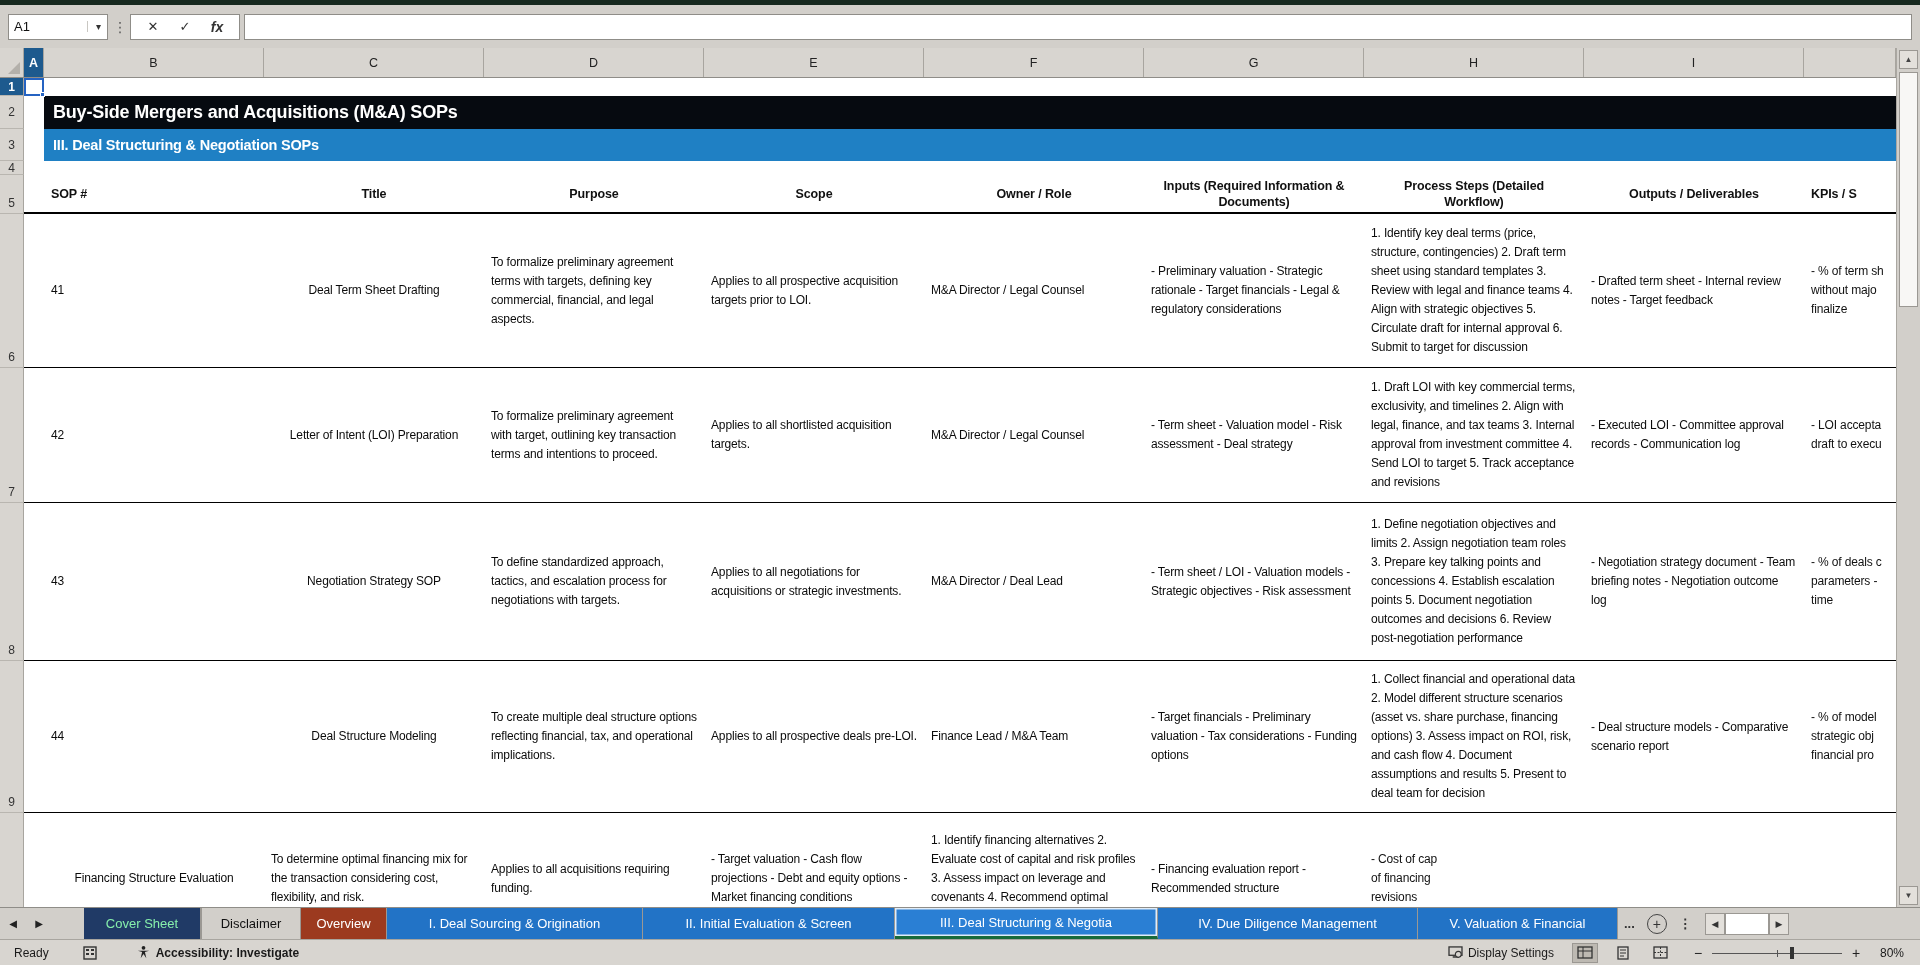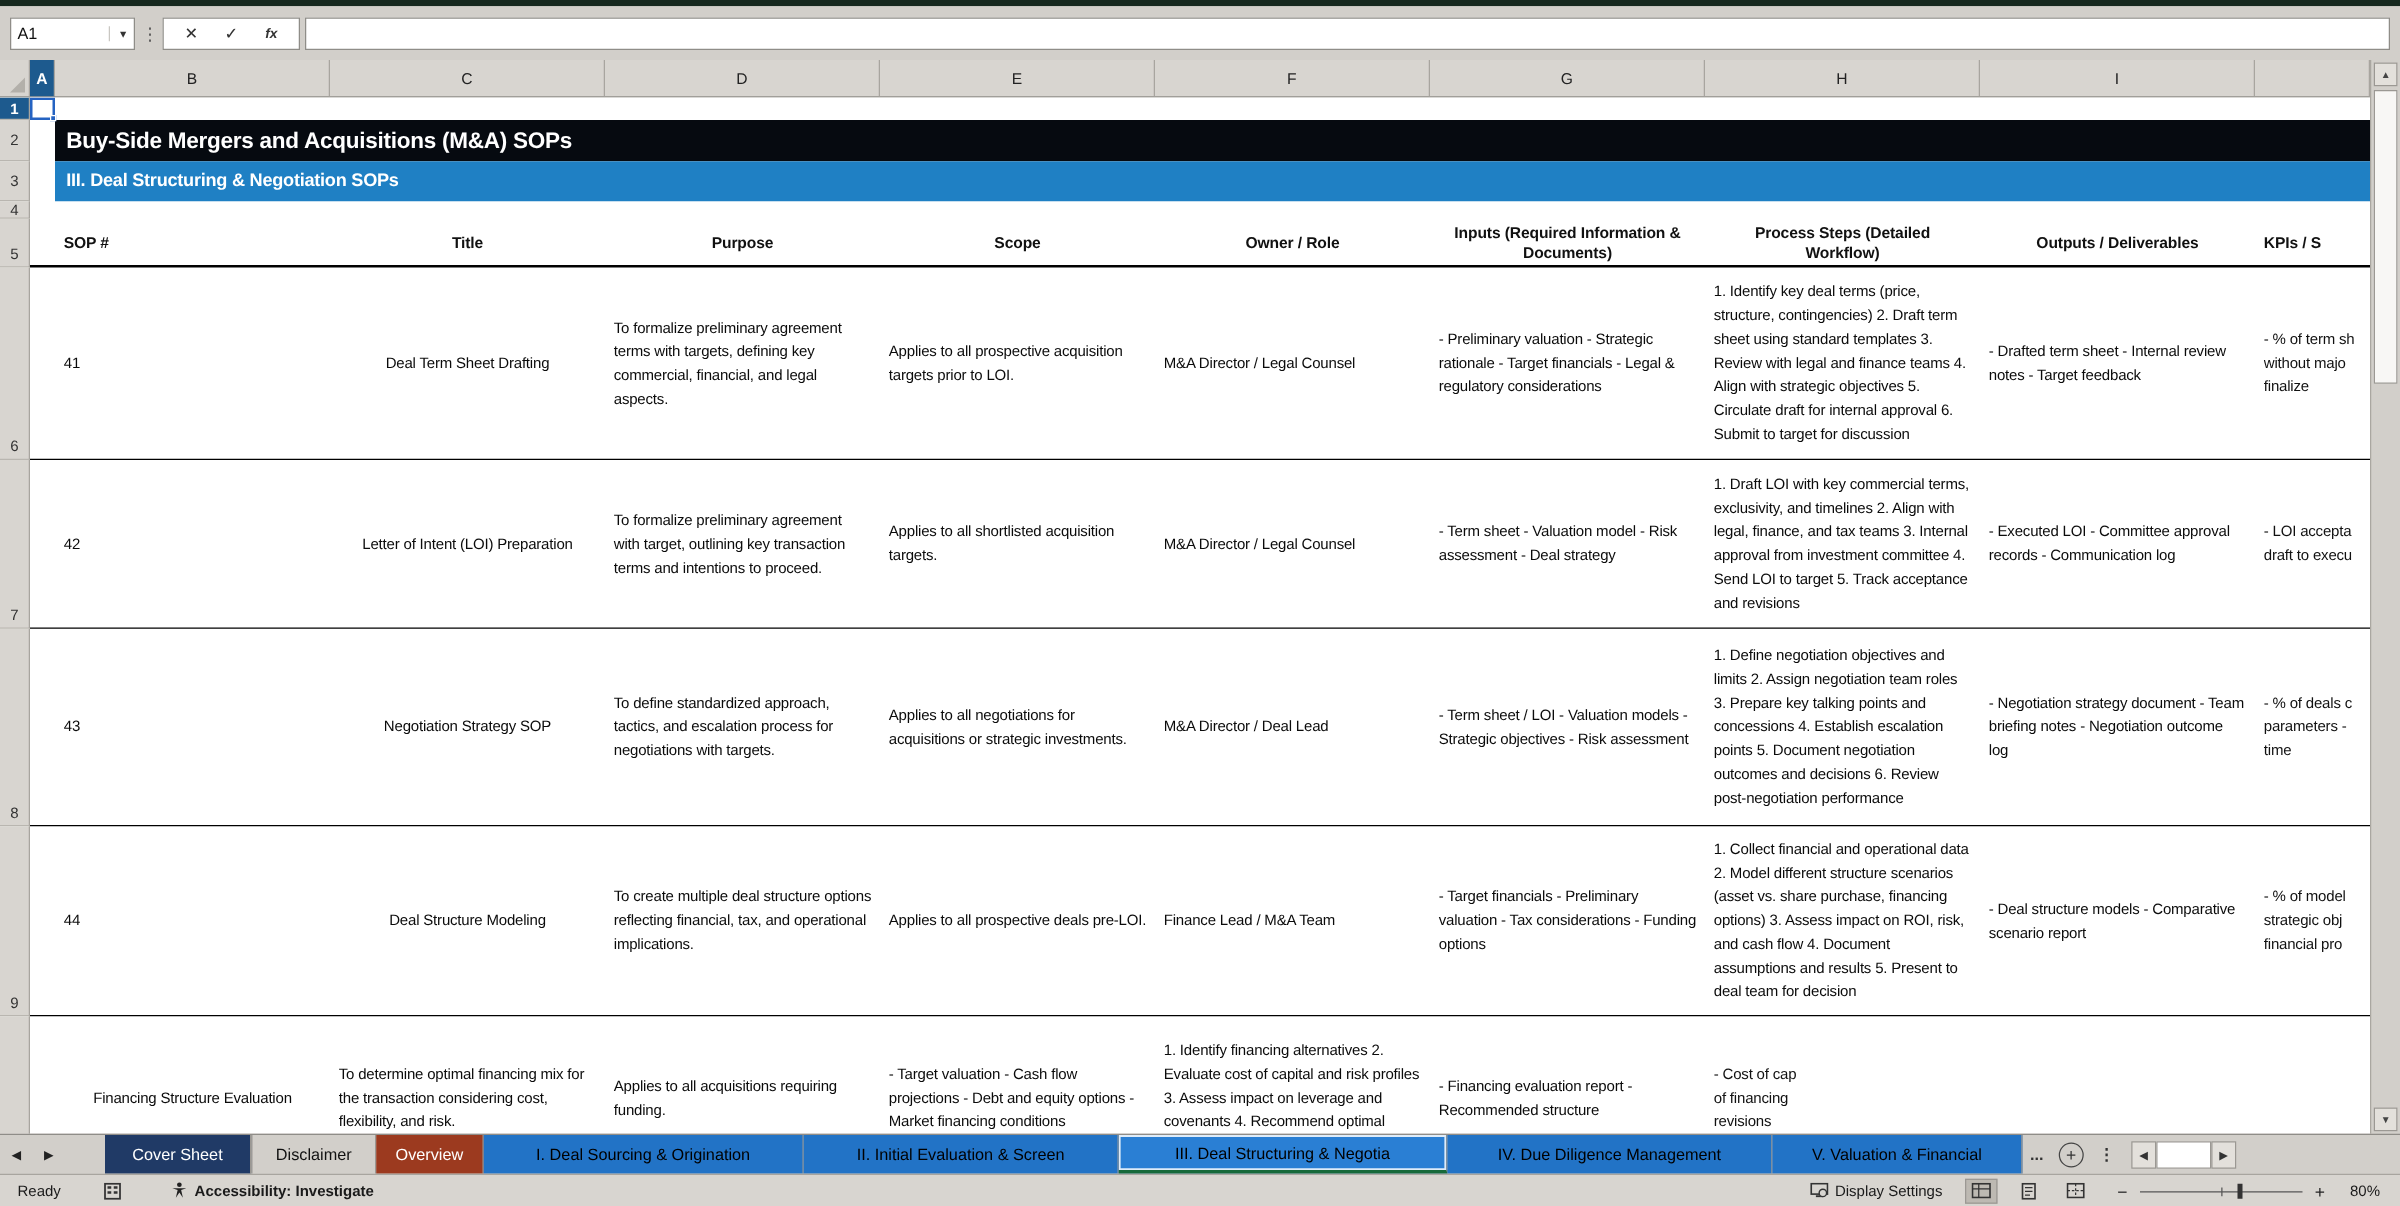--- a/index.html
+++ b/index.html
@@ -11,21 +11,21 @@
   .top-edge { position:absolute; left:0; top:0; width:100%; height:5px; background:#16281e; }
   .formula-strip { position:absolute; left:0; top:5px; width:100%; height:43px;
                    background:#d2cfca; display:flex; align-items:center; }
   .name-box { width:100px; height:26px; margin-left:8px; background:#fff; border:1px solid #8f8d88;
               display:flex; align-items:center; font-size:13px; padding-left:5px; }
   .name-box .nb-arrow { margin-left:auto; padding-right:6px; font-size:10px; color:#333;
                         border-left:1px solid #c9c7c2; padding-left:8px; }
   .grip { width:14px; text-align:center; color:#555; font-size:14px; margin:0 4px; letter-spacing:-2px; }
   .fx-group { height:26px; background:#fff; border:1px solid #8f8d88; display:flex; align-items:center; padding:0 6px; }
   .fxbtn { width:32px; text-align:center; font-size:13px; color:#333; cursor:default; }
-  .fxbtn.fx { font-style:italic; font-weight:bold; font-size:11px; }
+  .fxbtn.fx { font-style:italic; font-weight:bold; font-size:14px; }
   .formula-input { flex:1; height:26px; margin:0 8px 0 4px; background:#fff; border:1px solid #8f8d88;
                    font-size:13px; padding:4px 6px; }
 
   
   .col-headers { position:absolute; left:0; top:48px; width:1920px; height:30px; background:#d8d5d0;
                  border-bottom:1px solid #8f8d88; display:flex; }
   .corner { width:24px; height:100%; border-right:1px solid #a8a59f; position:relative; }
   .corner .tri { position:absolute; right:3px; bottom:3px; width:0; height:0;
                  border-left:12px solid transparent; border-bottom:12px solid #b3b0aa; }
   .colh { height:100%; display:flex; align-items:center; justify-content:center;
@@ -71,23 +71,23 @@
   .vbtn.up { top:2px; } .vbtn.down { bottom:2px; }
   .vthumb { position:absolute; left:2px; top:24px; width:19px; height:235px; background:#f8f7f5; border:1px solid #9b9893; }
 
   
   .tabbar { position:absolute; left:0; top:907px; width:1920px; height:32px; background:#d2cfca;
             border-top:1px solid #8f8d88; display:flex; align-items:stretch; font-size:13px; }
   .tnav { width:26px; display:flex; align-items:center; justify-content:center; font-size:10px; color:#222; }
   .tab { display:flex; align-items:center; justify-content:center; padding:0 10px; white-space:nowrap;
          overflow:hidden; border-right:1px solid #9b9893; flex:none; }
   .tab.plain { color:#111; background:transparent; border-left:1px solid #9b9893; }
-  .tab.navy { background:#203a66; color:#ffffff; }
+  .tab.navy { background:#203a66; color:#86efac; }
   .tab.red  { background:#9c3a1f; color:#fff; }
-  .tab.blue { background:#2273c6; color:#000000; }
+  .tab.blue { background:#2273c6; color:#ffffff; }
   .tab.active { background:#2a7fd4; font-weight:normal; box-shadow:inset 0 0 0 1.5px rgba(255,255,255,.85);
                 border-bottom:3px solid #176a3a; }
   .tab-extra { display:flex; align-items:center; color:#222; }
   .more-dots { padding:0 6px; font-weight:bold; color:#333; }
   .add-sheet { width:20px; height:20px; border:1.5px solid #444; border-radius:50%;
                display:flex; align-items:center; justify-content:center; font-size:14px; color:#333; margin:0 6px; }
   .vdots { color:#333; font-weight:bold; padding:0 6px; letter-spacing:-1px; }
   .hscroll-mini { display:flex; align-items:center; margin-left:8px; margin-right:6px; }
   .hbtn { width:20px; height:22px; background:#e3e0db; border:1px solid #9b9893; font-size:9px; color:#333;
           display:flex; align-items:center; justify-content:center; }

